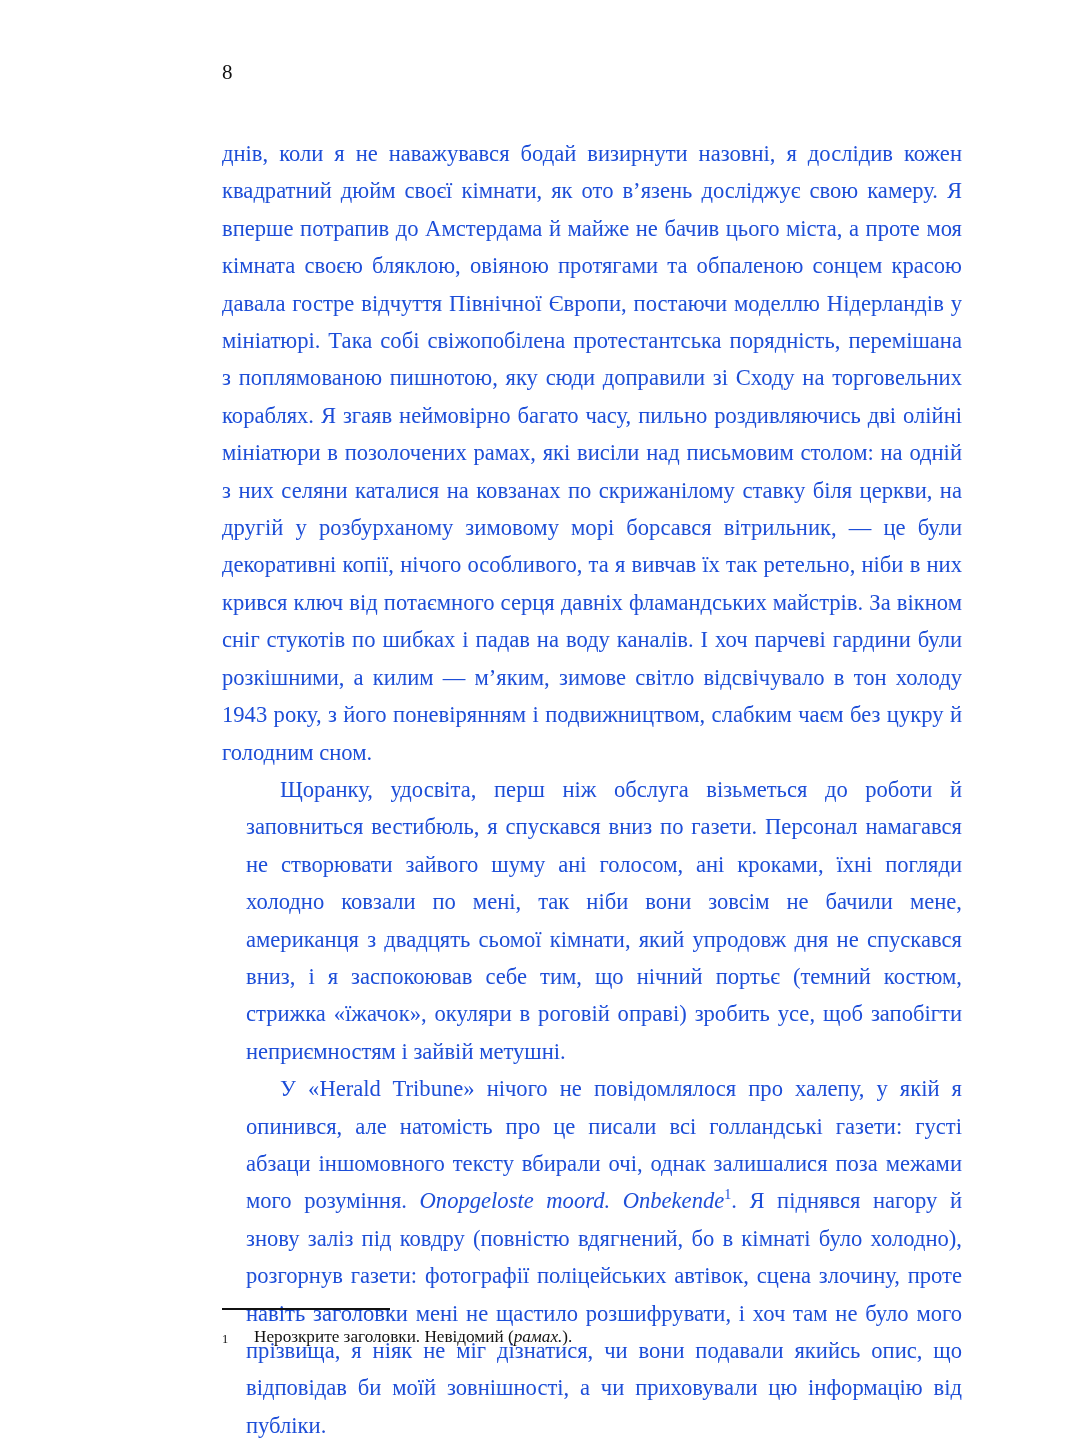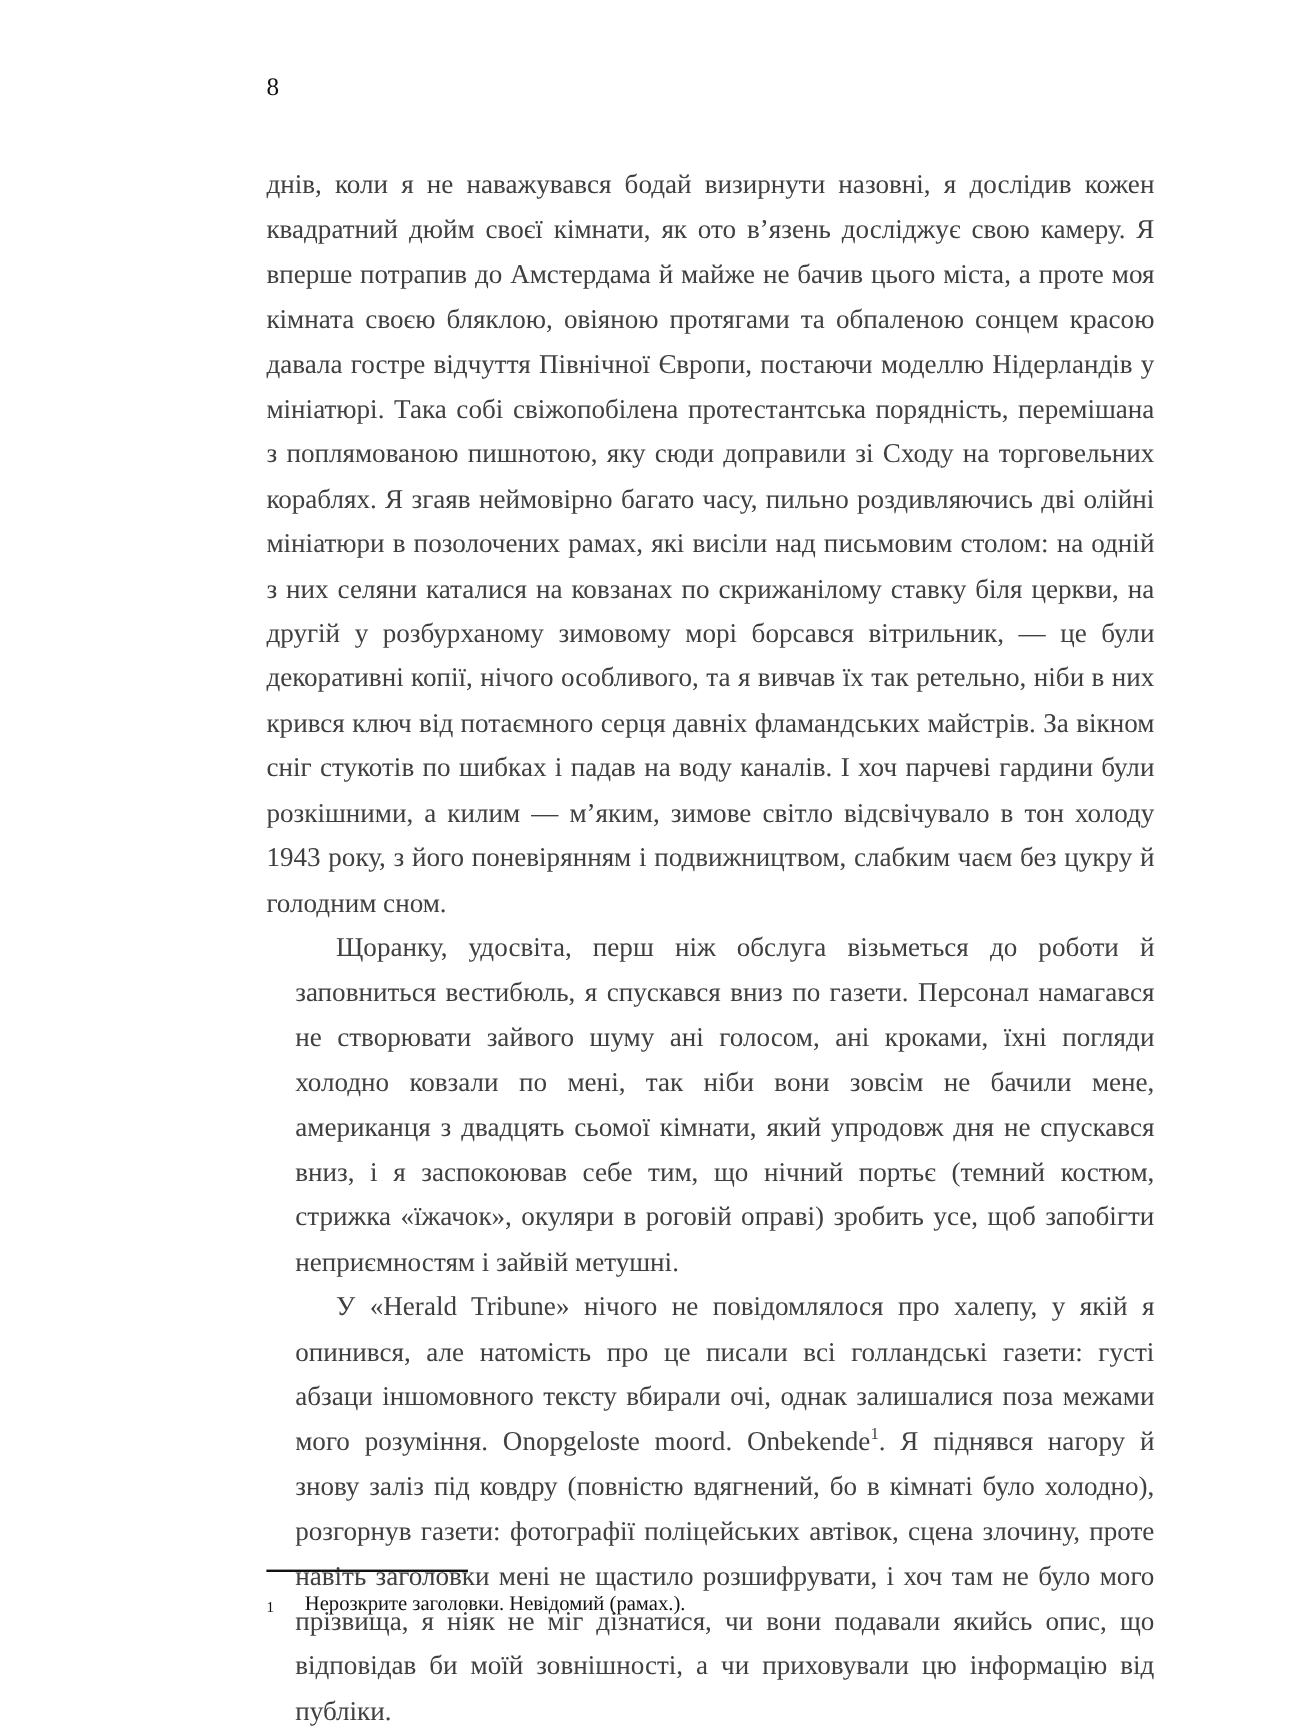--- a/index.html
+++ b/index.html
@@ -35,21 +35,21 @@
   .body-text {
     width: 740px;
   }
   .body-text p {
     margin: 0;
     font-size: 22.6px;
     line-height: 37.4px;
     text-align: justify;
     text-justify: inter-word;
     hyphens: manual;
-    color: #404040;
+    color: #1d4ed8;
   }
   .body-text p.indent {
     text-indent: 34px;
     margin-left: 24px;
   }
   .footnote-wrap {
     position: absolute;
     left: 222px;
     bottom: 88px;
     width: 740px;
@@ -72,20 +72,21 @@
     display: inline-block;
     width: 32px;
     font-size: 12.5px;
     vertical-align: super;
     padding-top: 2px;
   }
   .footnote .fn-text {
     flex: 1;
   }
   .it {
+    font-style: italic;
   }
   sup {
     font-size: 0.62em;
     vertical-align: super;
     line-height: 0;
   }
 </style>
 </head>
 <body>
 

